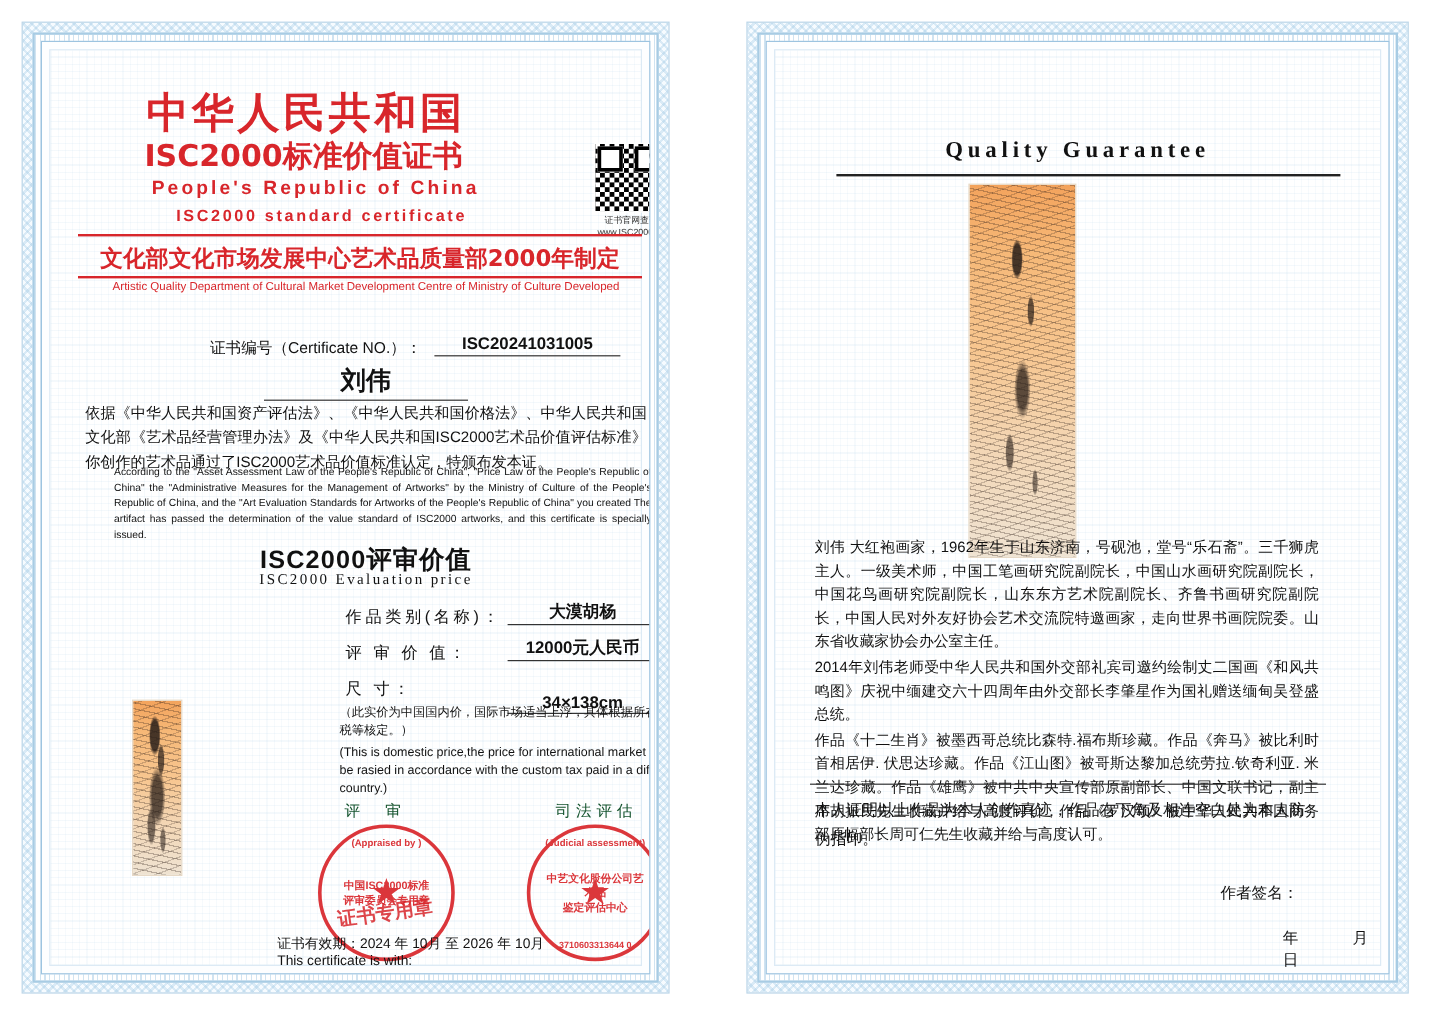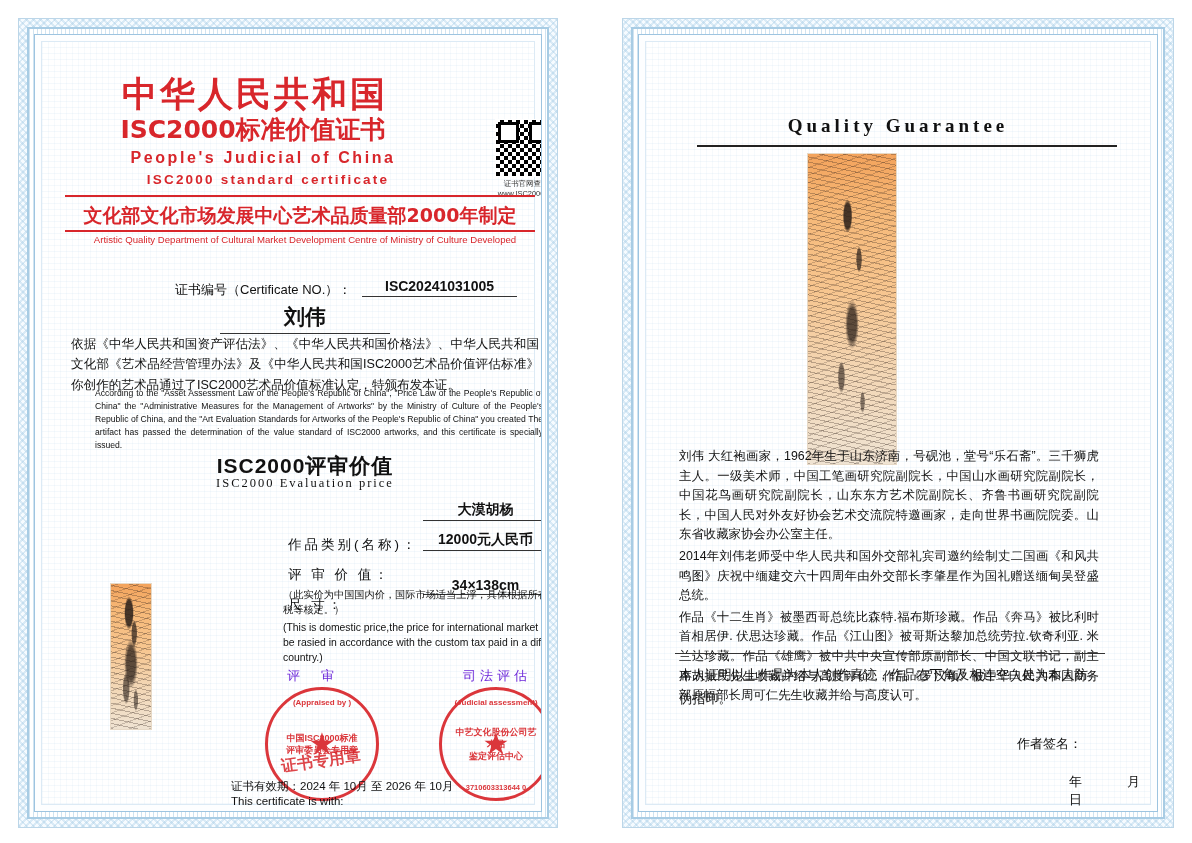--- a/index.html
+++ b/index.html
@@ -161,36 +161,36 @@
   .sec-title-cn{
     position:absolute;left:10px;top:417px;width:520px;text-align:center;
     font-size:21px;font-weight:bold;color:#111;letter-spacing:1px;
   }
   .sec-title-en{
     position:absolute;left:10px;top:441px;width:520px;text-align:center;
     font-size:12.5px;color:#111;letter-spacing:2px;
     font-family:"Liberation Serif", serif;
   }
 
-  .f-label{position:absolute;font-size:13.5px;color:#111;letter-spacing:3px;white-space:nowrap;margin-top:31px;}
+  .f-label{position:absolute;font-size:13.5px;color:#111;letter-spacing:3px;white-space:nowrap;}
   .f-value{
     position:absolute;font-size:14px;font-weight:bold;color:#111;
     border-bottom:1px solid #333;text-align:center;white-space:nowrap;padding-bottom:1px;
   }
 
   .note-cn{
     position:absolute;left:248px;top:552px;width:286px;
     font-size:10.2px;line-height:1.5;color:#111;text-align:left;
   }
   .note-en{
     position:absolute;left:248px;top:585px;width:292px;
     font-size:10.4px;line-height:1.45;color:#111;
   }
 
-  .seal-label{position:absolute;font-size:13px;color:#6d28d9;letter-spacing:4px;}
+  .seal-label{position:absolute;font-size:13px;color:#14532d;letter-spacing:4px;}
   .seal{
     position:absolute;width:108px;height:108px;border-radius:50%;
     border:3px solid #d8262b;
     color:#d8262b;
     display:flex;align-items:center;justify-content:center;
     text-align:center;
     opacity:.92;
   }
   .seal .inner{
     font-size:9px;line-height:1.35;font-weight:bold;
@@ -273,21 +273,21 @@
 <div class="page">
 
   <div class="cert cert-outer" id="left-cert">
     <div class="cert-mid">
       <div class="cert-inner">
         <div class="paper"></div>
         <div class="content">
 
           <div class="l-title1">中华人民共和国</div>
           <div class="l-title2">ISC2000标准价值证书</div>
-          <div class="l-title3">People's Judicial of China</div>
+          <div class="l-title3">People's Republic of China</div>
           <div class="l-title4">ISC2000 standard certificate</div>
 
           <div class="qr-wrap">
             <div class="qr"></div>
             <div class="qr-cap">
               <b>证书官网查证</b>
               <b>www.ISC2000.cn</b>
             </div>
           </div>
 

